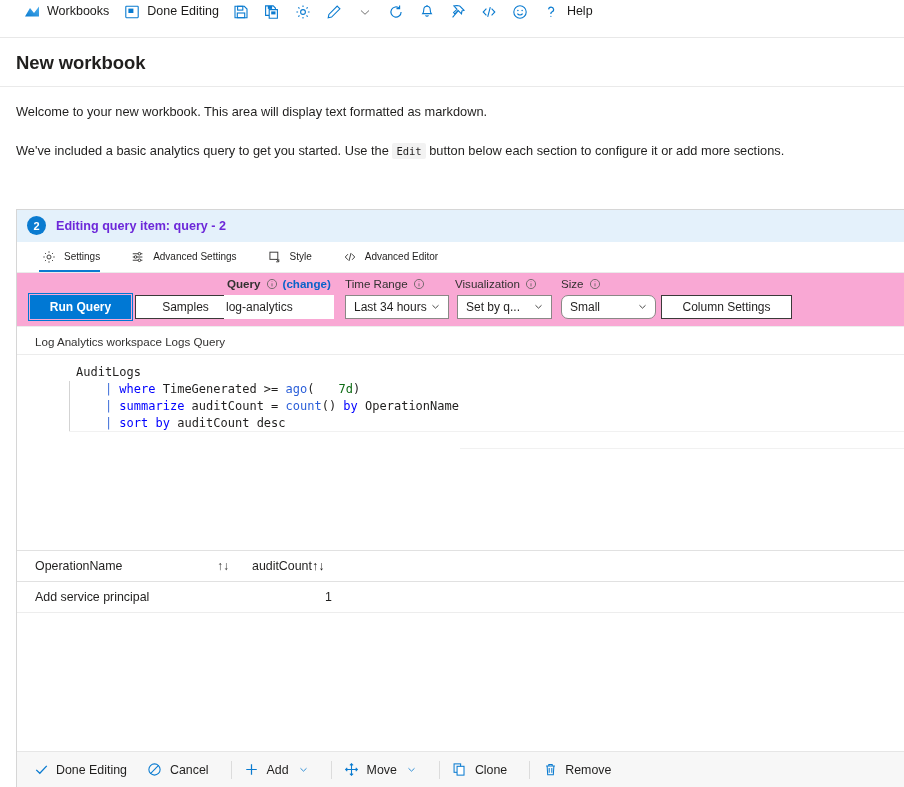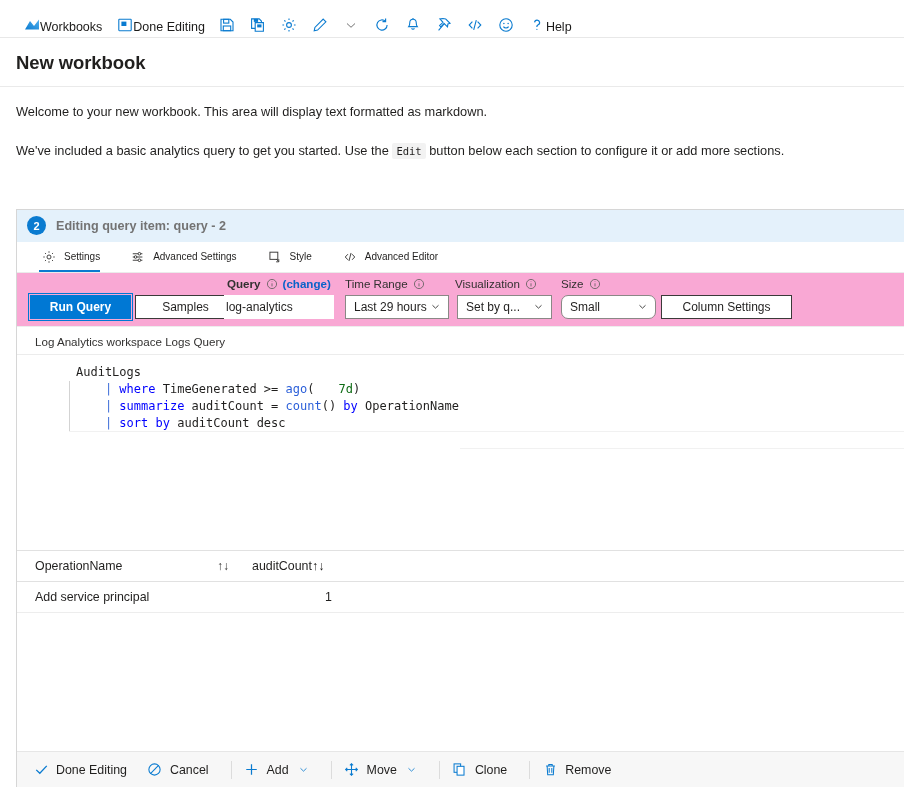--- a/index.html
+++ b/index.html
@@ -17,21 +17,21 @@
   .toolbar {
     height: 38px;
     display: flex;
     align-items: center;
     padding-left: 16px;
     gap: 0px;
     border-bottom: 1px solid #e8e8e8;
     background:#fff;
   }
   .tb-item {
-    display: flex; align-items: flex-end; 
+    display: flex; align-items: flex-start; gap: 7px;
     height: 30px; padding: 0 7px;
     font-size: 12.5px; color: #1b1a19;
     cursor: default; white-space: nowrap;
   }
   .tb-icon { display:inline-flex; align-items:center; justify-content:center; width:17px; height:17px; color:#0a7bd0; }
   .tb-icon svg { display:block; }
 
   
   .title-wrap { padding: 14px 16px 12px 16px; border-bottom: 1px solid #eaeaea; }
   .page-title { font-size: 18.5px; font-weight: 700; color:#201f1e; letter-spacing:-0.1px; }
@@ -61,21 +61,21 @@
     display:flex; align-items:center; gap:10px;
     padding-left: 10px;
     border-bottom: 1px solid #e4f1fb;
   }
   .badge {
     width:19px; height:19px; border-radius:50%;
     background:#0a7bd0; color:#fff;
     font-size:11px; font-weight:600;
     display:flex; align-items:center; justify-content:center;
   }
-  .panel-title { font-size:12.6px; font-weight:700; color:#737373; }
+  .panel-title { font-size:12.6px; font-weight:700; color:#6d28d9; }
 
   
   .tabs {
     display:flex; align-items:flex-end; gap:0;
     height:31px; padding-left:22px;
     border-bottom:1px solid #ebebeb; background:#fff;
   }
   .tab {
     display:flex; align-items:center; gap:7px;
     font-size:10px; color:#201f1e;
@@ -425,21 +425,21 @@
               </svg>
           </span>
         </div>
       </div>
 
       <div class="ctrl-row">
         <button class="btn-primary" style="left:13px;">Run Query</button>
         <button class="btn-default" style="left:118px; width:101px;">Samples</button>
         <div class="txtfield" style="left:207px; width:110px;">log-analytics</div>
         <div class="sel" style="left:328px; width:104px;">
-          <span>Last 29 hours</span>
+          <span>Last 34 hours</span>
           <span class="chev">
             <svg viewBox="0 0 16 16" width="11" height="11" fill="none" stroke="#201f1e" stroke-width="1.2">
                 <path d="M3.6 6.2 8 10.4 12.4 6.2"></path>
               </svg>
           </span>
         </div>
         <div class="sel" style="left:440px; width:95px;">
           <span>Set by q...</span>
           <span class="chev">
             <svg viewBox="0 0 16 16" width="11" height="11" fill="none" stroke="#201f1e" stroke-width="1.2">

